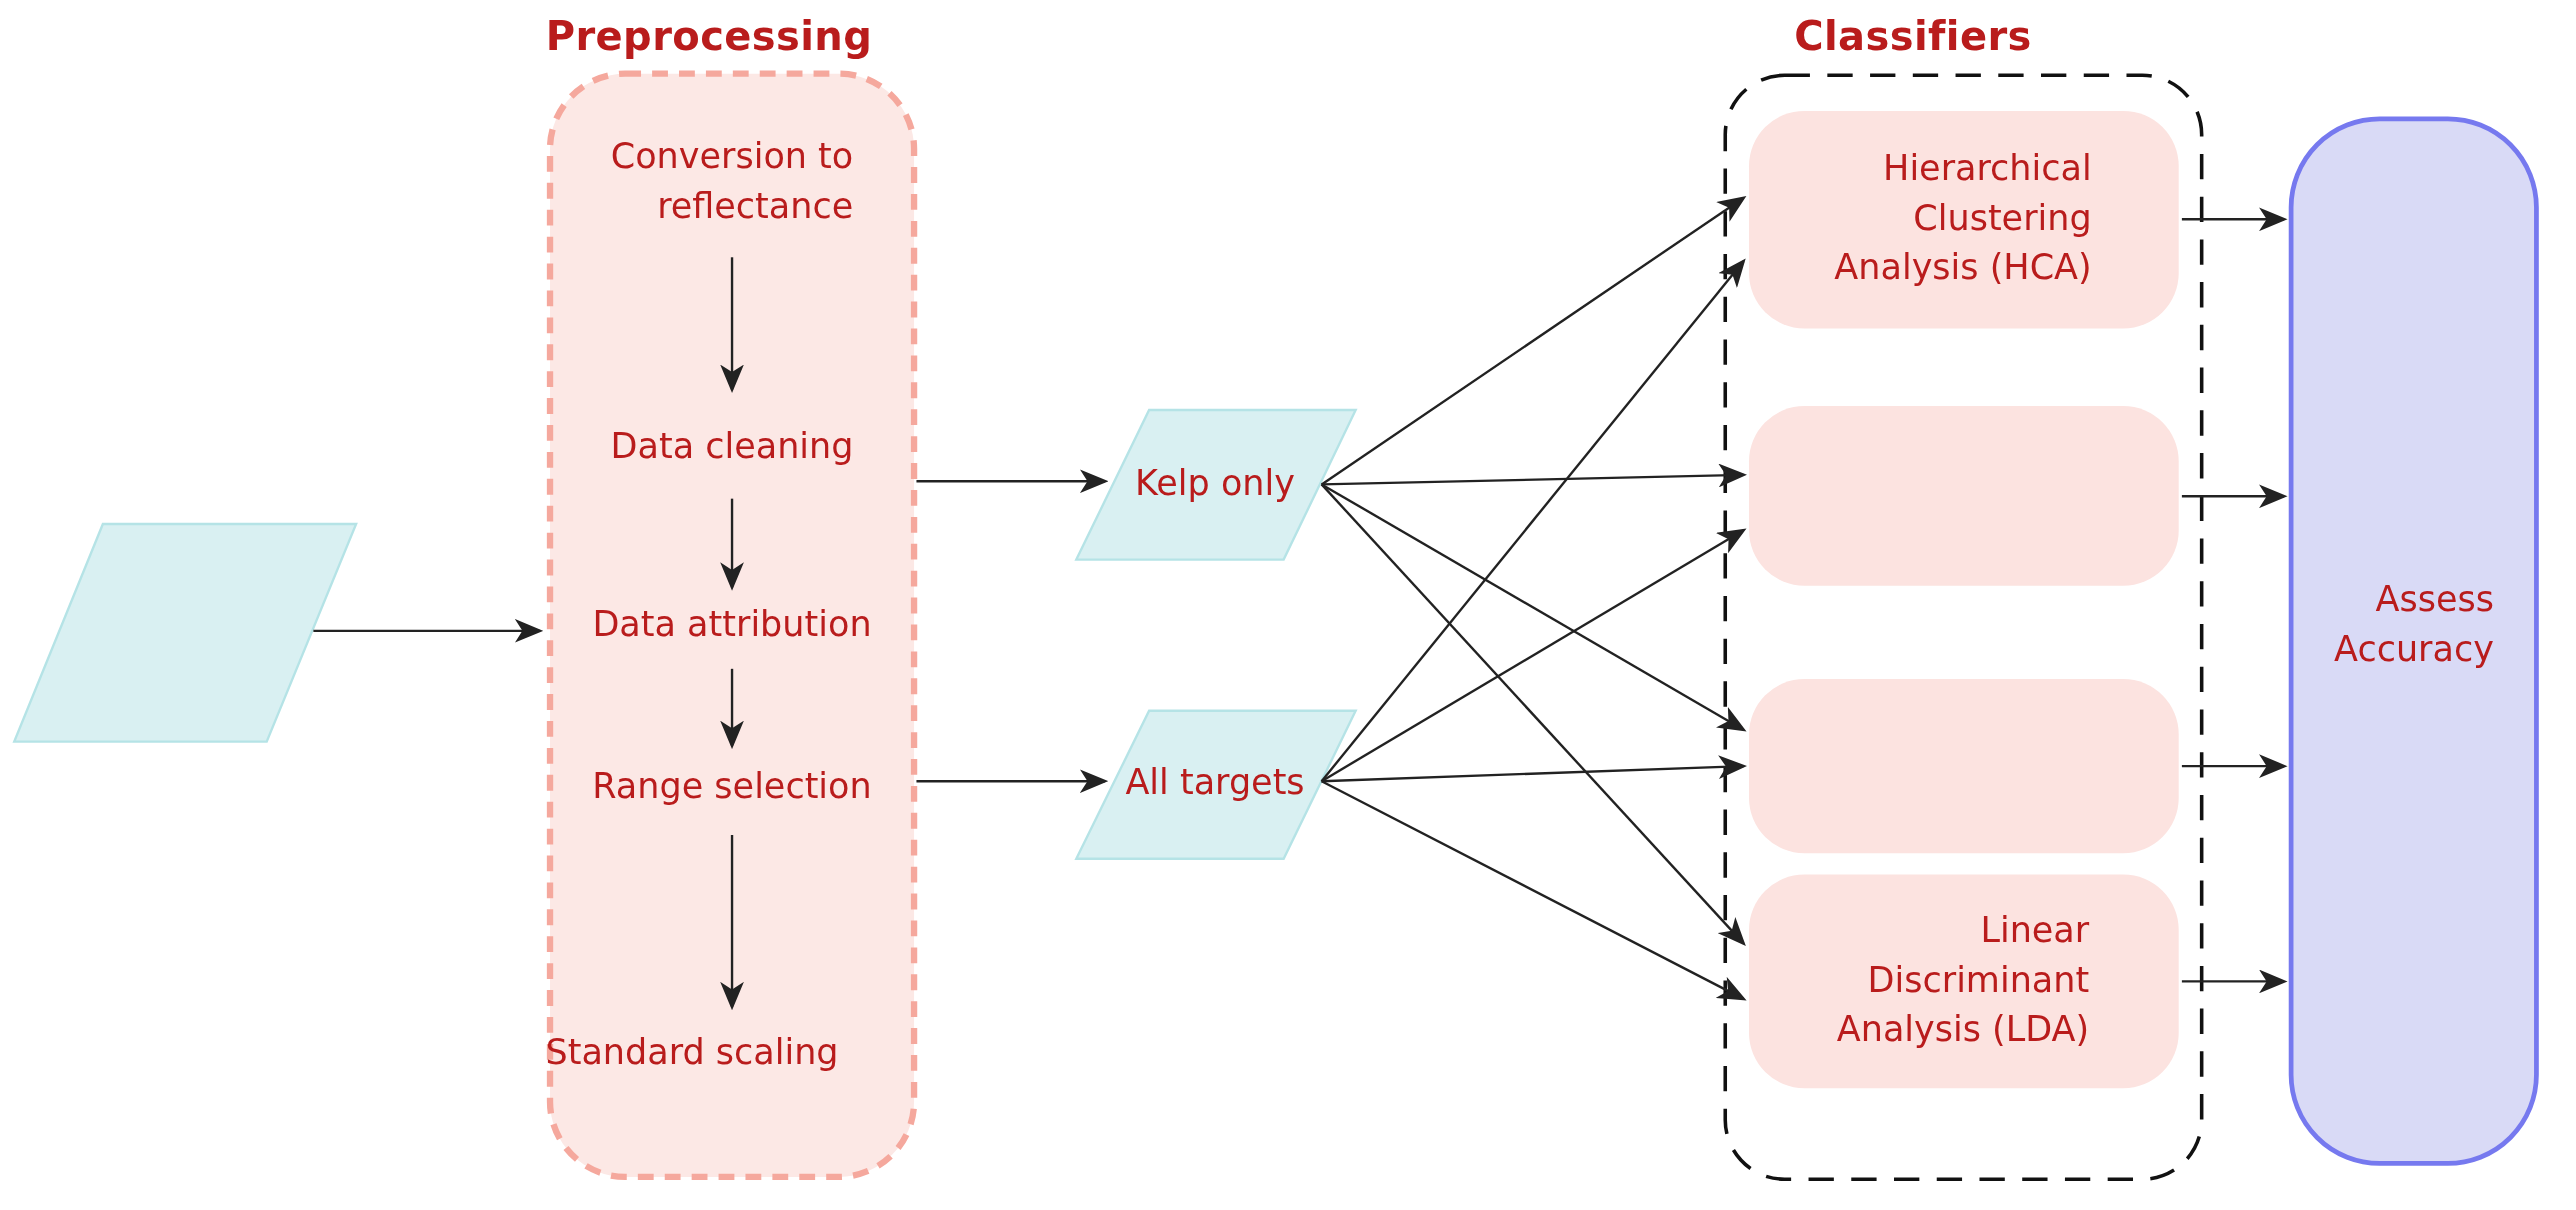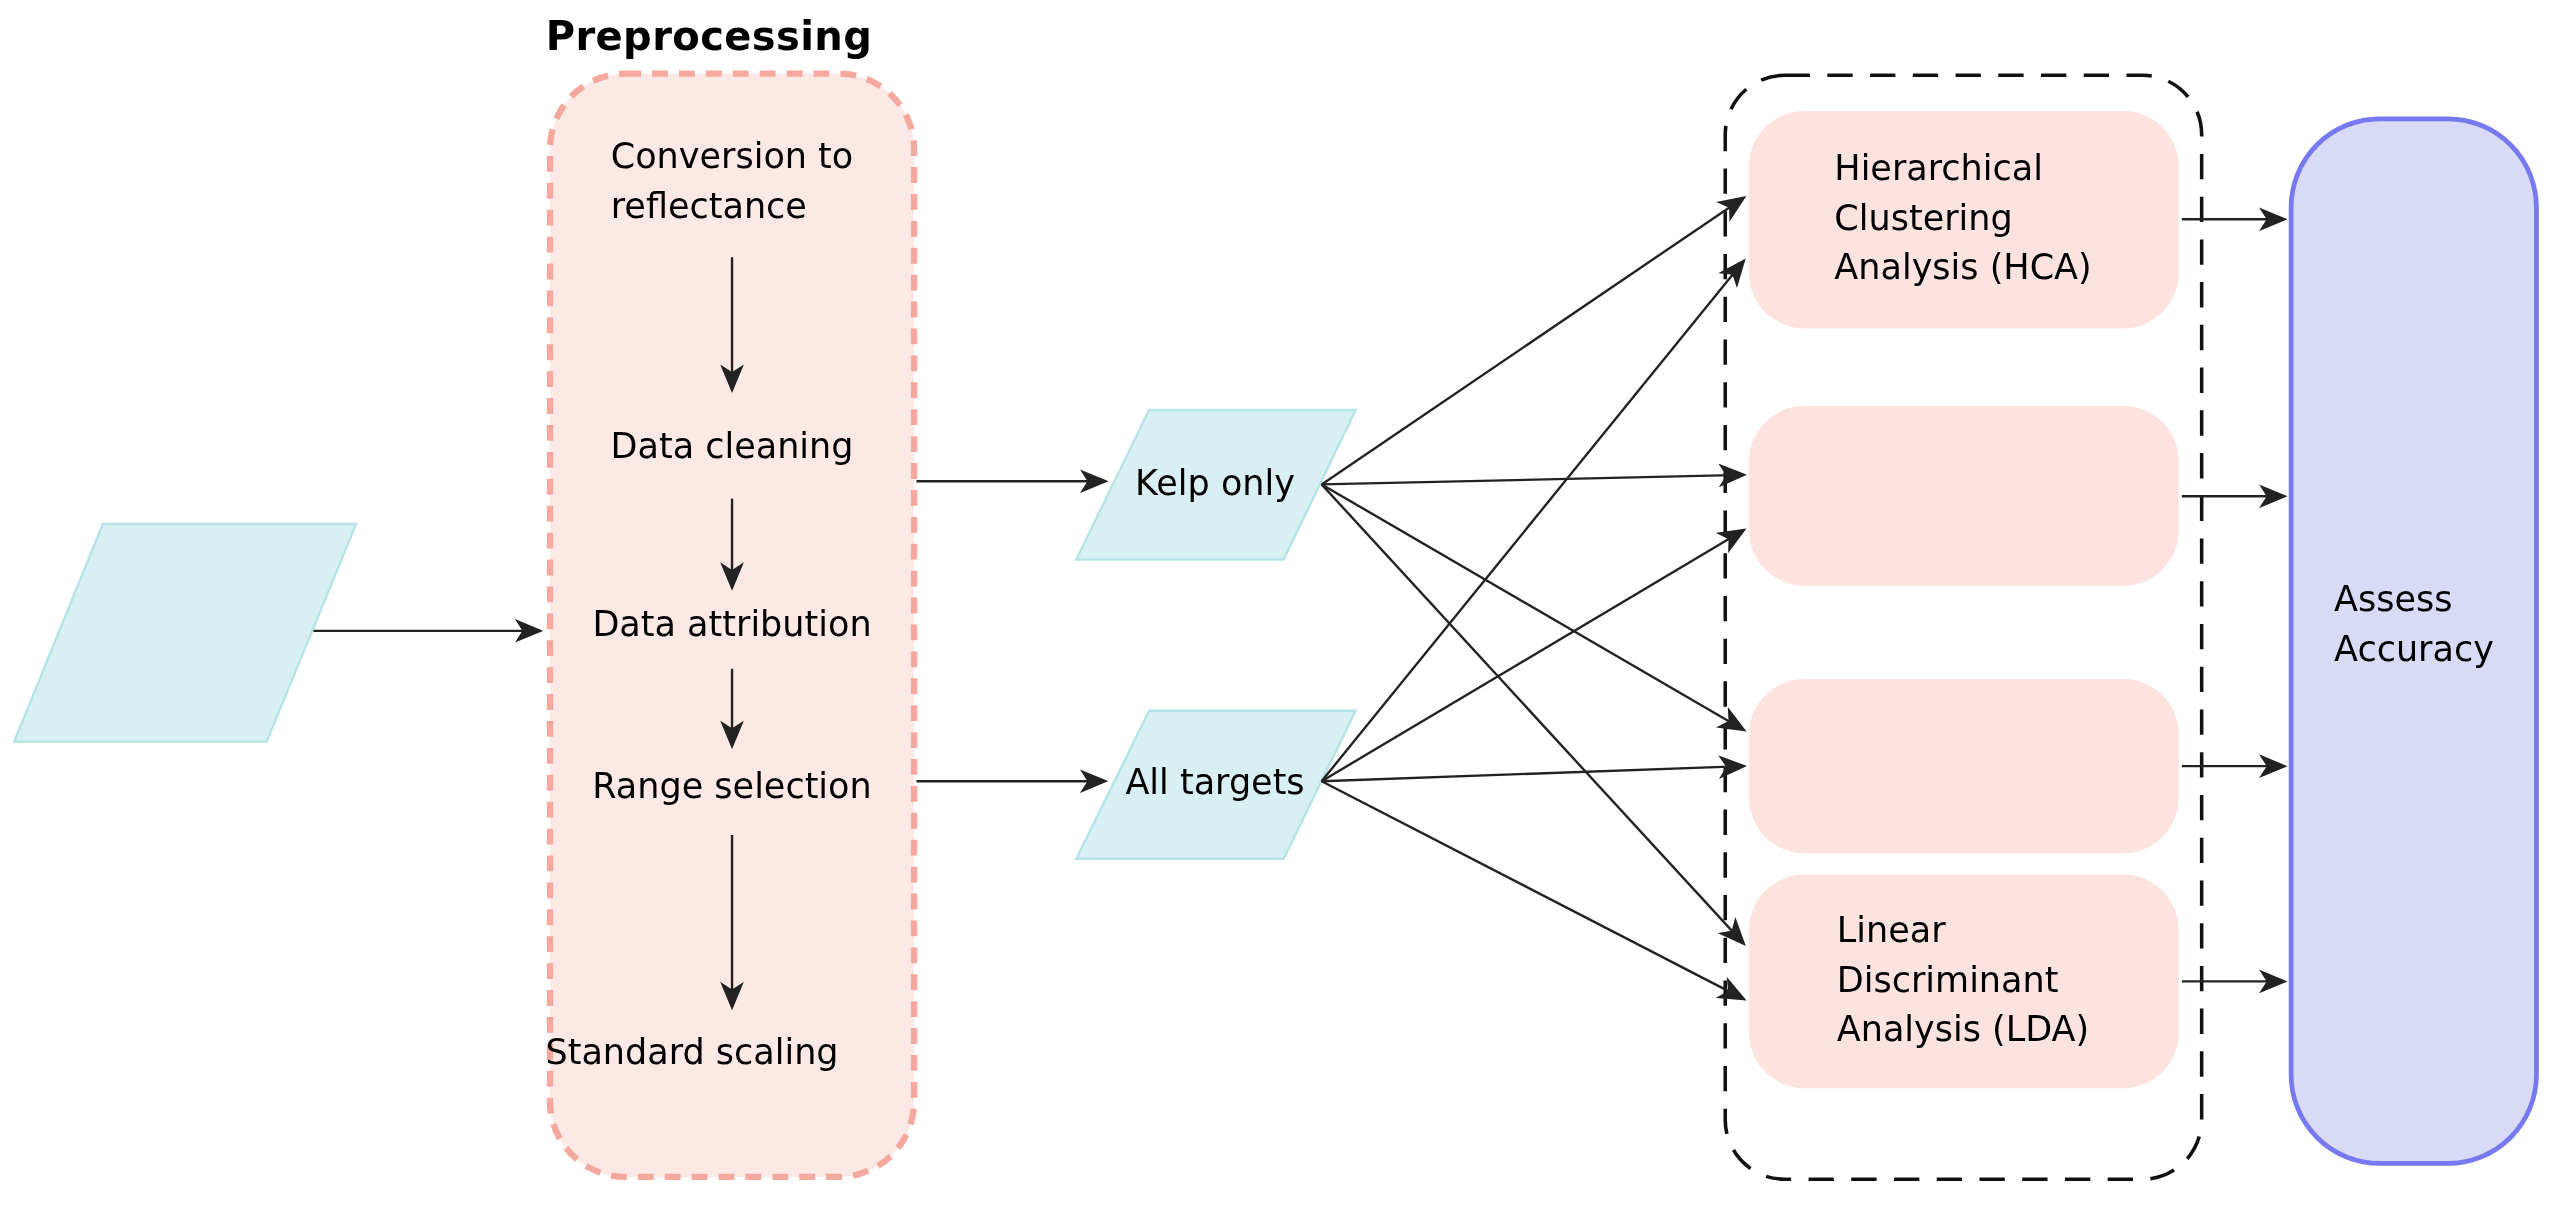--- a/index.html
+++ b/index.html
@@ -7,25 +7,25 @@
     position:relative;
     width:2576px;height:1211px;
     background:#ffffff;
     overflow:hidden;
     font-family:"DejaVu Sans","Liberation Sans",sans-serif;
   }
   .stage svg{position:absolute;left:0;top:0;}
   .label{
     position:absolute;
     transform:translate(-50%,-50%);
-    text-align:left;
+    text-align:right;
     white-space:pre-line;
     font-size:35px;
     line-height:1.42;
-    color:#000000;
+    color:#b91c1c;
   }
   .title{
     font-weight:bold;
     font-size:40px;
     white-space:nowrap;
     letter-spacing:0.4px;
   }
 </style>
 </head>
 <body>
@@ -77,20 +77,21 @@
       <line x1="1670" y1="987" x2="2203" y2="1262" marker-end="url(#ah)"></line>
 
       <line x1="2757" y1="277" x2="2886" y2="277" marker-end="url(#ah)"></line>
       <line x1="2757" y1="627" x2="2886" y2="627" marker-end="url(#ah)"></line>
       <line x1="2757" y1="968" x2="2886" y2="968" marker-end="url(#ah)"></line>
       <line x1="2757" y1="1240" x2="2886" y2="1240" marker-end="url(#ah)"></line>
     </g>
   </svg>
 
   <div class="label title" style="left:709px;top:36px">Preprocessing</div>
+  <div class="label title" style="left:1913px;top:36px">Classifiers</div>
 
 
   <div class="label" style="left:732px;top:182px">Conversion to
 reflectance</div>
   <div class="label" style="left:732px;top:447px">Data cleaning</div>
   <div class="label" style="left:732px;top:625px">Data attribution</div>
   <div class="label" style="left:732px;top:787px">Range selection</div>
   <div class="label" style="left:692px;top:1053px">Standard scaling</div>
 
   <div class="label" style="left:1215px;top:484px">Kelp only</div>

